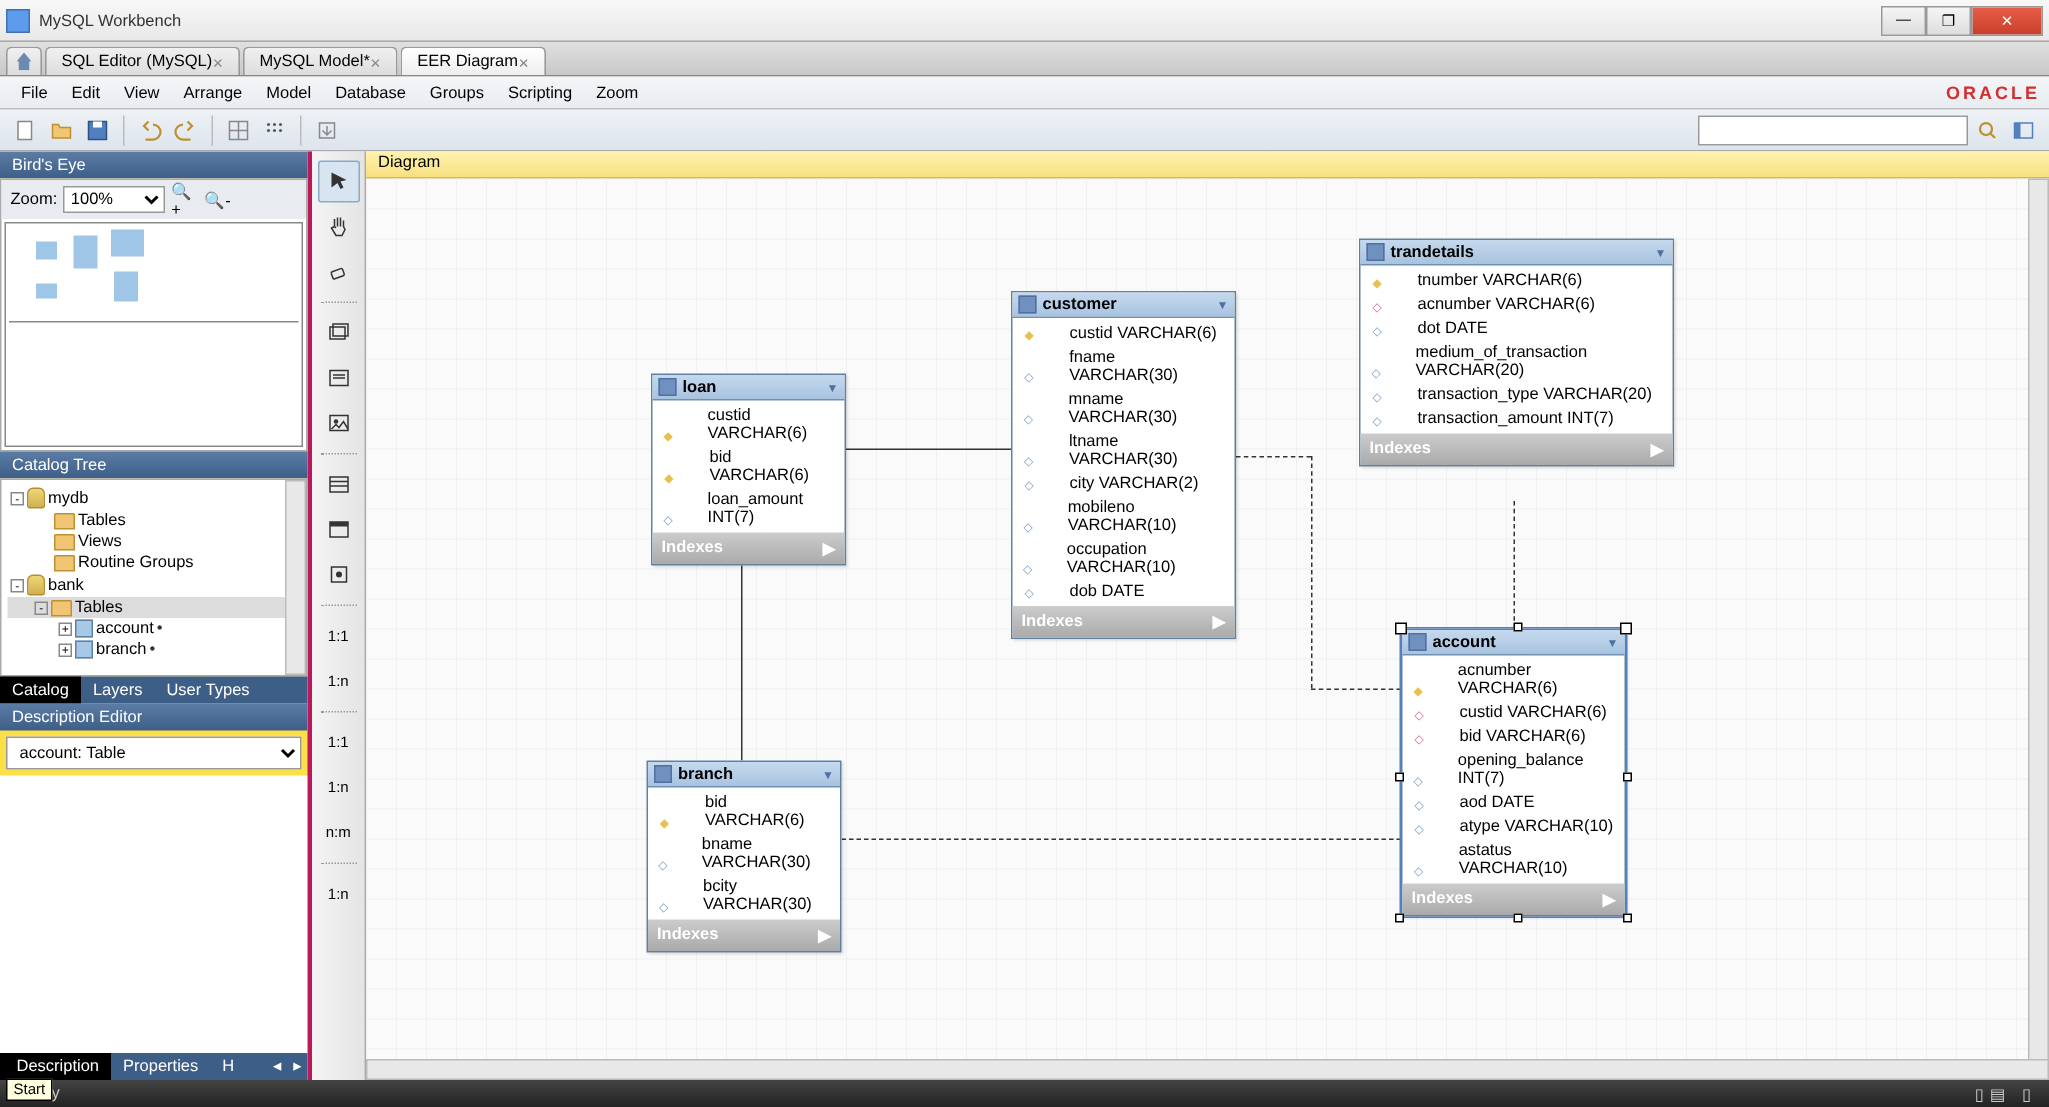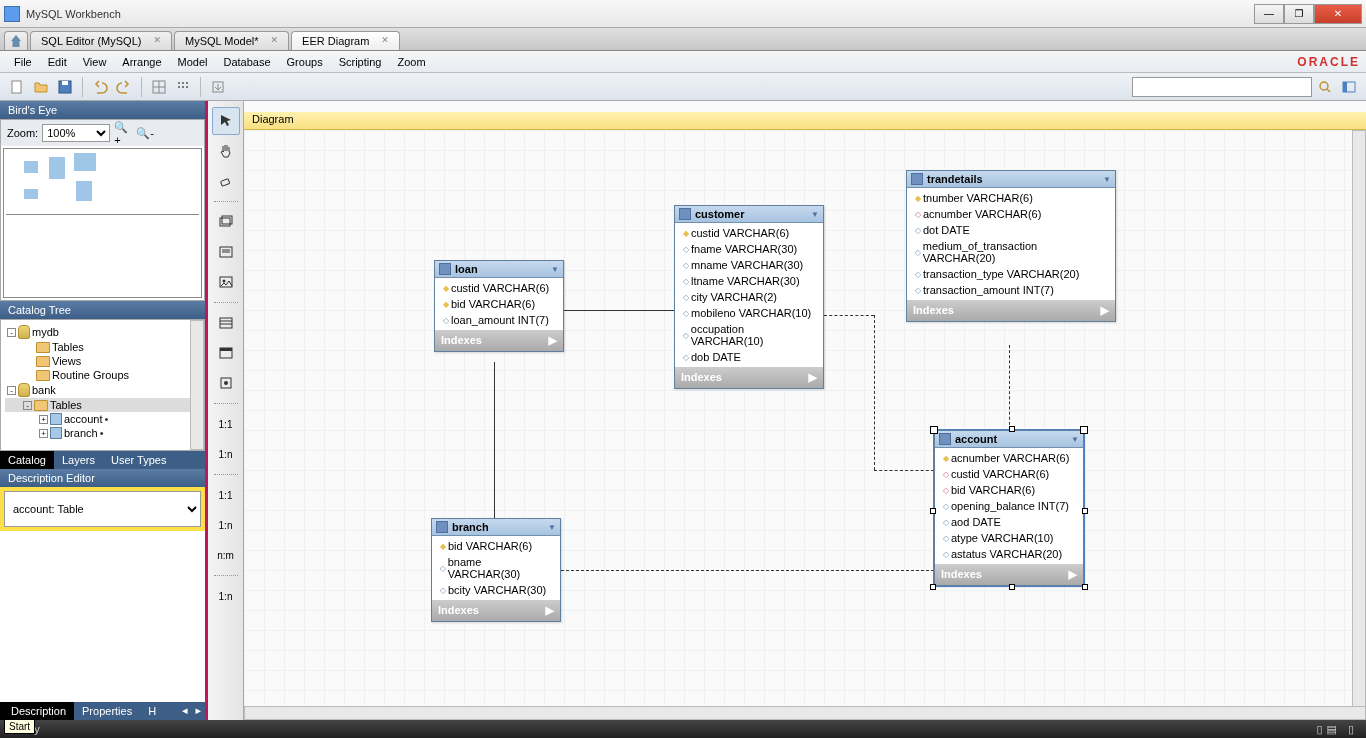--- a/index.html
+++ b/index.html
@@ -6,21 +6,21 @@
 body { background: #d4d0c8; overflow: hidden; }
 
 .titlebar { height: 28px; background: linear-gradient(to bottom, #f8f8f8, #e8e8e8); display: flex; align-items: center; padding: 0 4px; border-bottom: 1px solid #aaa; }
 .titlebar .icon { width: 16px; height: 16px; background: #5d9cec; margin-right: 6px; border: 1px solid #4070b0; }
 .titlebar .title { flex: 1; color: #333; }
 .titlebar .winbtns { display: flex; gap: 0; }
 .titlebar .winbtn { width: 30px; height: 20px; background: linear-gradient(to bottom, #f5f5f5, #ddd); border: 1px solid #999; display: flex; align-items: center; justify-content: center; font-size: 10px; cursor: pointer; }
 .titlebar .winbtn.close { background: linear-gradient(to bottom, #e85c47, #c8402a); color: #fff; width: 48px; }
 
 .doctabs { height: 23px; background: linear-gradient(to bottom, #e0e0e0, #c8c8c8); display: flex; align-items: flex-end; padding: 0 4px; border-bottom: 1px solid #888; }
-.doctab { padding: 3px 10px; border: 1px solid #999; border-bottom: none; border-radius: 4px 4px 0 0; margin-right: 2px; background: linear-gradient(to bottom, #f0f0f0, #ddd); display: flex; align-items: flex-start; gap: 12px; cursor: pointer; }
+.doctab { padding: 3px 10px; border: 1px solid #999; border-bottom: none; border-radius: 4px 4px 0 0; margin-right: 2px; background: linear-gradient(to bottom, #f0f0f0, #ddd); display: flex; align-items: flex-end; gap: 0; cursor: pointer; }
 .doctab.active { background: linear-gradient(to bottom, #fff, #eee); }
 .doctab .x { color: #888; font-size: 9px; }
 .home-tab { width: 24px; padding: 3px 6px; }
 .home-icon { width: 14px; height: 12px; background: #6a8bb0; clip-path: polygon(50% 0, 100% 50%, 85% 50%, 85% 100%, 15% 100%, 15% 50%, 0 50%); }
 
 .menubar { height: 22px; background: linear-gradient(to bottom, #f4f6f8, #e8ecf0); display: flex; align-items: center; padding: 0 6px; border-bottom: 1px solid #bbb; }
 .menubar .mitem { padding: 2px 8px; cursor: pointer; }
 .menubar .oracle { margin-left: auto; color: #d32f2f; font-weight: bold; letter-spacing: 2px; font-size: 12px; }
 
 .toolbar { height: 28px; background: linear-gradient(to bottom, #eef2f6, #dde4ec); display: flex; align-items: center; padding: 0 6px; border-bottom: 1px solid #aaa; gap: 2px; }
@@ -47,52 +47,52 @@
 .tree-indent { display: inline-block; }
 .expander { width: 9px; height: 9px; border: 1px solid #888; text-align: center; line-height: 7px; font-size: 8px; }
 .folder-icon { width: 14px; height: 11px; background: #f0c674; border: 1px solid #c09030; border-radius: 1px 1px 0 0; }
 .db-icon { width: 12px; height: 14px; background: linear-gradient(#f0d674, #d0b050); border-radius: 4px 4px 2px 2px; border:1px solid #b09030; }
 .table-icon { width: 12px; height: 12px; background: #a8c8e8; border: 1px solid #6080a0; }
 
 .sidebar-tabs { display: flex; background: #3d5e87; }
 .sidetab { padding: 3px 8px; color: #fff; cursor: pointer; font-size: 11px; }
 .sidetab.active { background: #000; color: #fff; }
 
-.desc-sel { width: calc(100% - 8px); margin: 4px; height: 36px; border: 1px solid #999; background: #fff; padding: 0 4px; }
+.desc-sel { width: calc(100% - 8px); margin: 4px; height: 22px; border: 1px solid #999; background: #fff; padding: 0 4px; }
 .desc-body { flex: 1; background: #fff; }
 
 .bottom-tabs { display: flex; background: #3d5e87; }
 .btab { padding: 3px 8px; color: #fff; cursor: pointer; font-size: 11px; }
 .btab.active { background: #000; padding-left: 11px; }
 
 .content { display: grid; grid-template-columns: 36px 1fr; background: #fafafa; }
 
 .tooltabs { background: linear-gradient(to right, #f4f4f4, #e4e4e4); border-right: 1px solid #aaa; display: flex; flex-direction: column; align-items: center; gap: 2px; padding-top: 6px; }
 .tooltab { width: 28px; height: 28px; border: 1px solid transparent; border-radius: 2px; display: flex; align-items: center; justify-content: center; cursor: pointer; font-size: 10px; }
 .tooltab.active { background: #d8e4f0; border-color: #88aacc; }
 .tsep2 { width: 24px; height: 0; border-top: 1px dotted #999; margin: 4px 0; }
 
-.diagram-area { position: relative; background: #fafafa; overflow: hidden; margin-top: 11px; }
+.diagram-area { position: relative; background: #fafafa; overflow: hidden; }
 .diagram-hdr { height: 18px; background: linear-gradient(to bottom, #fff2b0, #f8e080); border-bottom: 1px solid #d0b850; padding: 1px 8px; font-size: 11px; }
 .canvas { position: absolute; top: 18px; left: 0; right: 0; bottom: 0;
   background-image: linear-gradient(#eef0f2 1px, transparent 1px), linear-gradient(90deg, #eef0f2 1px, transparent 1px);
   background-size: 20px 20px;
 }
 
 .entity { position: absolute; border: 1px solid #6080a0; background: #fff; box-shadow: 1px 1px 2px rgba(0,0,0,0.15); }
 .entity.selected { outline: 1px solid #5080c0; }
 .entity.selected::before, .entity.selected::after { content: ''; position: absolute; width: 6px; height: 6px; background: #fff; border: 1px solid #000; }
 .entity.selected::before { top: -5px; left: -5px; }
 .entity.selected::after { top: -5px; right: -5px; }
 .sel-handle { position: absolute; width: 6px; height: 6px; background: #fff; border: 1px solid #000; }
 .ent-hdr { background: linear-gradient(to bottom, #c5d9ee, #a8c3e0); border-bottom: 1px solid #7090b0; padding: 2px 4px; display: flex; align-items: center; font-weight: bold; }
 .ent-hdr .ticon { width: 12px; height: 12px; background: #7090c0; border: 1px solid #5070a0; margin-right: 4px; }
 .ent-hdr .collapse { margin-left: auto; color: #5070a0; font-size: 8px; }
 .ent-cols { padding: 2px 0; }
-.ent-col { display: flex; align-items: center; padding: 2px 6px; gap: 0; }
+.ent-col { display: flex; align-items: flex-end; padding: 2px 6px; gap: 22px; }
 .key-icon { width: 10px; height: 10px; display: flex; align-items: center; justify-content: center; }
 .key-icon.pk { color: #d4a017; }
 .key-icon.pk::before { content: '◆'; font-size: 8px; color: #e8c050; }
 .key-icon.fk::before { content: '◇'; font-size: 8px; color: #d07090; }
 .key-icon.col::before { content: '◇'; font-size: 8px; color: #80a0c0; }
 .ent-idx { background: linear-gradient(to bottom, #ccc, #aaa); color: #fff; padding: 4px 6px; display: flex; font-weight: bold; font-size: 10px; }
 .ent-idx .arrow { margin-left: auto; }
 
 .rel-line { position: absolute; background: #333; }
 .rel-line.dashed { background: none; border-top: 1px dashed #333; }
@@ -556,21 +556,21 @@
                 <div class="ent-col">
                   <span class="key-icon col"></span>
                   <span>aod DATE</span>
                 </div>
                 <div class="ent-col">
                   <span class="key-icon col"></span>
                   <span>atype VARCHAR(10)</span>
                 </div>
                 <div class="ent-col">
                   <span class="key-icon col"></span>
-                  <span>astatus VARCHAR(20)</span>
+                  <span>astatus VARCHAR(10)</span>
                 </div>
               </div>
               <div class="ent-idx">
                 <span>Indexes</span>
                 <span class="arrow">▶</span>
               </div>
               <div class="sel-handle" style="bottom: -5px; left: -5px;"></div>
               <div class="sel-handle" style="bottom: -5px; right: -5px;"></div>
               <div class="sel-handle" style="top: 50%; left: -5px;"></div>
               <div class="sel-handle" style="top: 50%; right: -5px;"></div>

